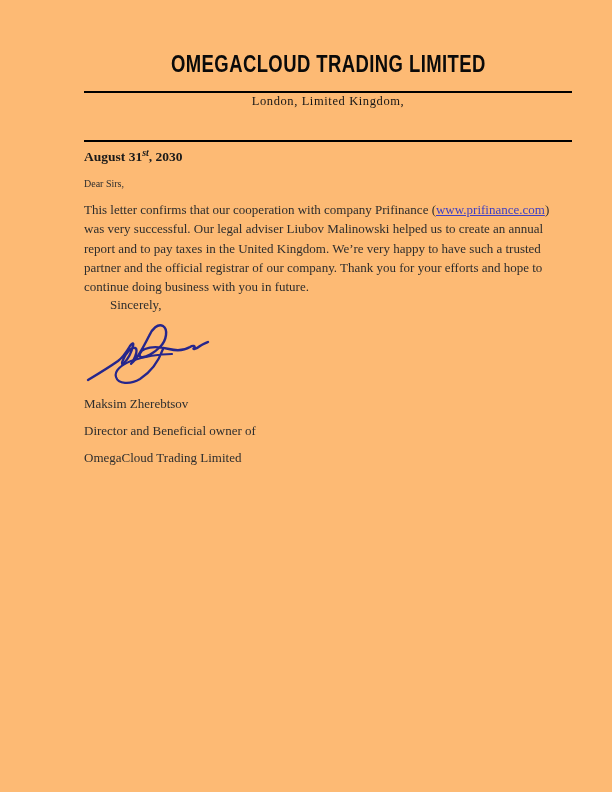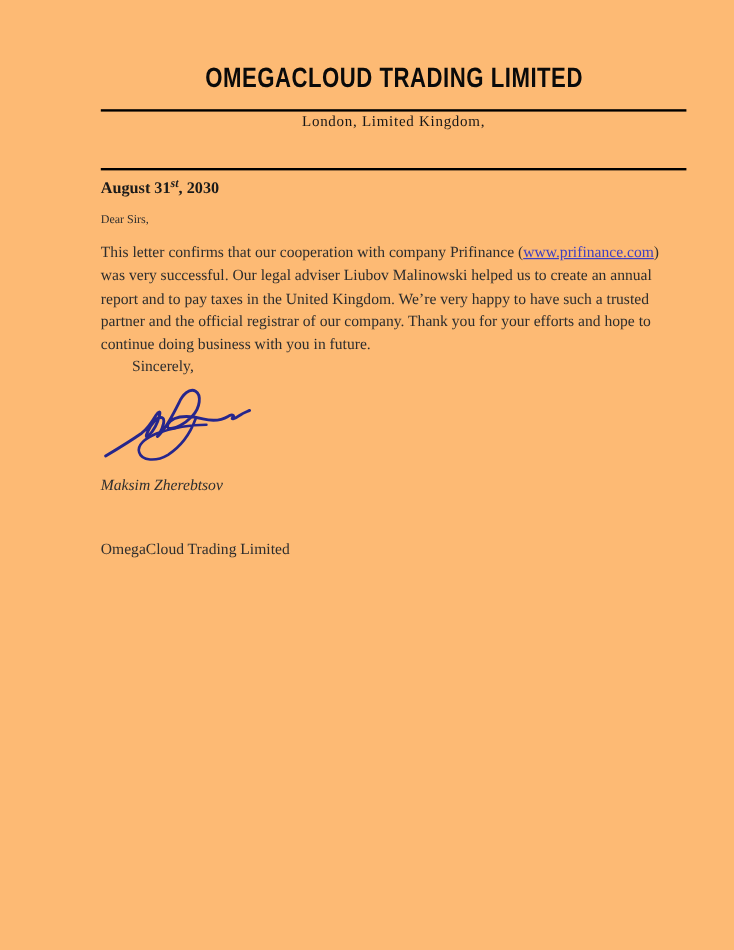--- a/index.html
+++ b/index.html
@@ -100,21 +100,21 @@
     font-size: 13px;
     margin-left: 26px;
   }
   .signature {
     position: absolute;
     top: 316px;
     left: 2px;
     width: 125px;
     height: 74px;
   }
-  .signer-name   { position: absolute; top: 396px; left: 0; font-size: 13px; font-style: italic; }
+  .signer-name   { position: absolute; top: 396px; left: 0; font-size: 13px; }
   .signer-title  { position: absolute; top: 423px; left: 0; font-size: 13px; }
   .signer-company{ position: absolute; top: 450px; left: 0; font-size: 13px; }
 </style>
 </head>
 <body>
 
 <div class="page">
   <div class="content">
 
     <div class="company-title">
@@ -160,16 +160,17 @@
           C117,28 120,27 122,26"></path>
         <path stroke-width="2.2" d="M77,33
           C73,44 65,56 54,63
           C44,69 32,68 30,61
           C28,55 35,49 45,45
           C57,41 72,38 86,38"></path>
       </g>
     </svg>
 
     <div class="signer-name">Maksim Zherebtsov</div>
+    <div class="signer-title">Director and Beneficial owner of</div>
     <div class="signer-company">OmegaCloud Trading Limited</div>
 
   </div>
 </div>
 
 </body></html>

